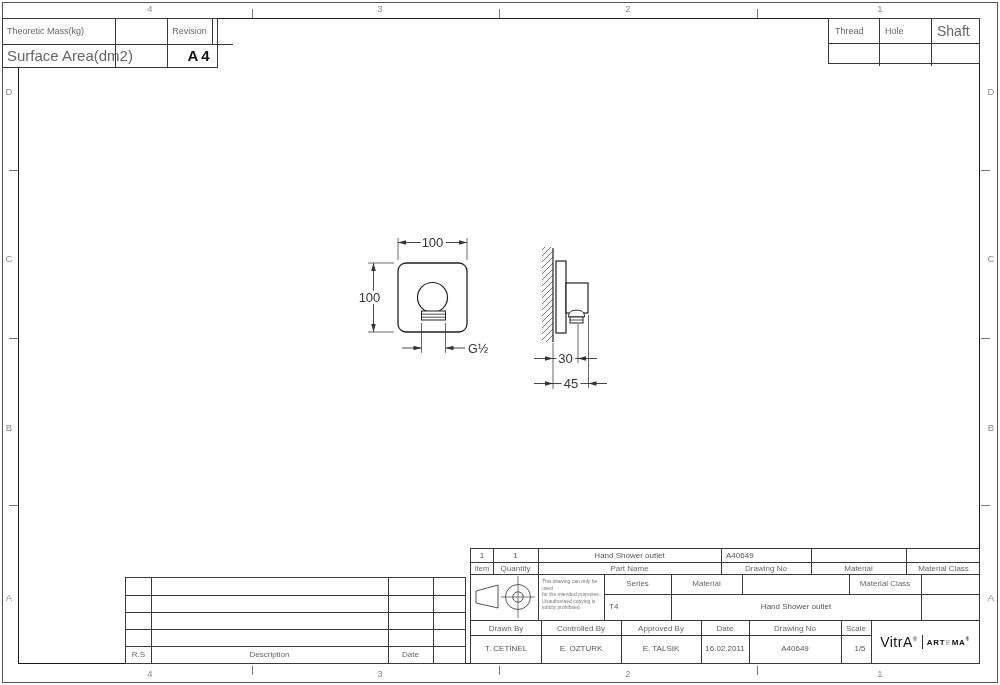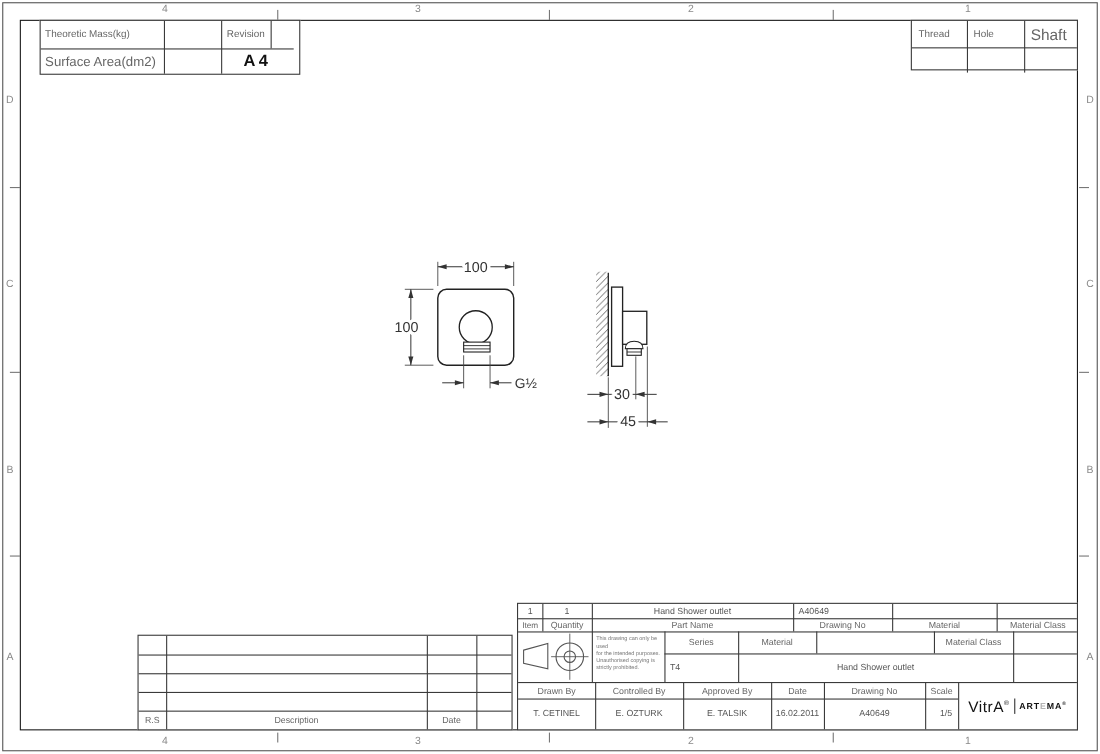--- a/index.html
+++ b/index.html
@@ -64,30 +64,30 @@
   <div class="tickv" style="left:757px;top:666px;"></div>
   <div class="tickh" style="left:9px;top:170px;"></div>
   <div class="tickh" style="left:9px;top:338px;"></div>
   <div class="tickh" style="left:9px;top:505px;"></div>
   <div class="tickh" style="left:981px;top:170px;"></div>
   <div class="tickh" style="left:981px;top:338px;"></div>
   <div class="tickh" style="left:981px;top:505px;"></div>
 
   <div class="frame"></div>
 
-  <div class="tbl" style="left:36px;top:18px;width:237px;height:50px;">
+  <div class="tbl" style="left:2px;top:18px;width:216px;height:50px;">
     <div class="hl" style="left:0;top:25px;width:230px;"></div>
     <div class="vl" style="left:112px;top:0;height:48px;"></div>
     <div class="vl" style="left:164px;top:0;height:48px;"></div>
     <div class="vl" style="left:209px;top:0;height:25px;"></div>
     <div class="cl lft" style="left:4px;top:7px;font-size:9px;">Theoretic Mass(kg)</div>
     <div class="cl val" style="left:112px;top:7px;width:52px;"></div>
     <div class="cl" style="left:164px;top:7px;width:45px;font-size:9px;">Revision</div>
     <div class="cl val" style="left:209px;top:7px;width:21px;"></div>
-    <div class="cl lft" style="left:4px;top:32px;font-size:12px;">Surface Area(dm2)</div>
+    <div class="cl lft" style="left:4px;top:32px;font-size:15px;">Surface Area(dm2)</div>
     <div class="cl val" style="left:112px;top:32px;width:52px;"></div>
     <div class="cl big" style="left:164px;top:28px;width:66px;">A4</div>
   </div>
 
   <div class="tbl" style="left:828px;top:18px;width:152px;height:46px;">
     <div class="hl" style="left:0;top:24px;width:150px;"></div>
     <div class="vl" style="left:50px;top:0;height:47px;"></div>
     <div class="vl" style="left:102px;top:0;height:47px;"></div>
     <div class="cl lft" style="left:6px;top:7px;font-size:9px;">Thread</div>
     <div class="cl lft" style="left:56px;top:7px;font-size:9px;">Hole</div>

